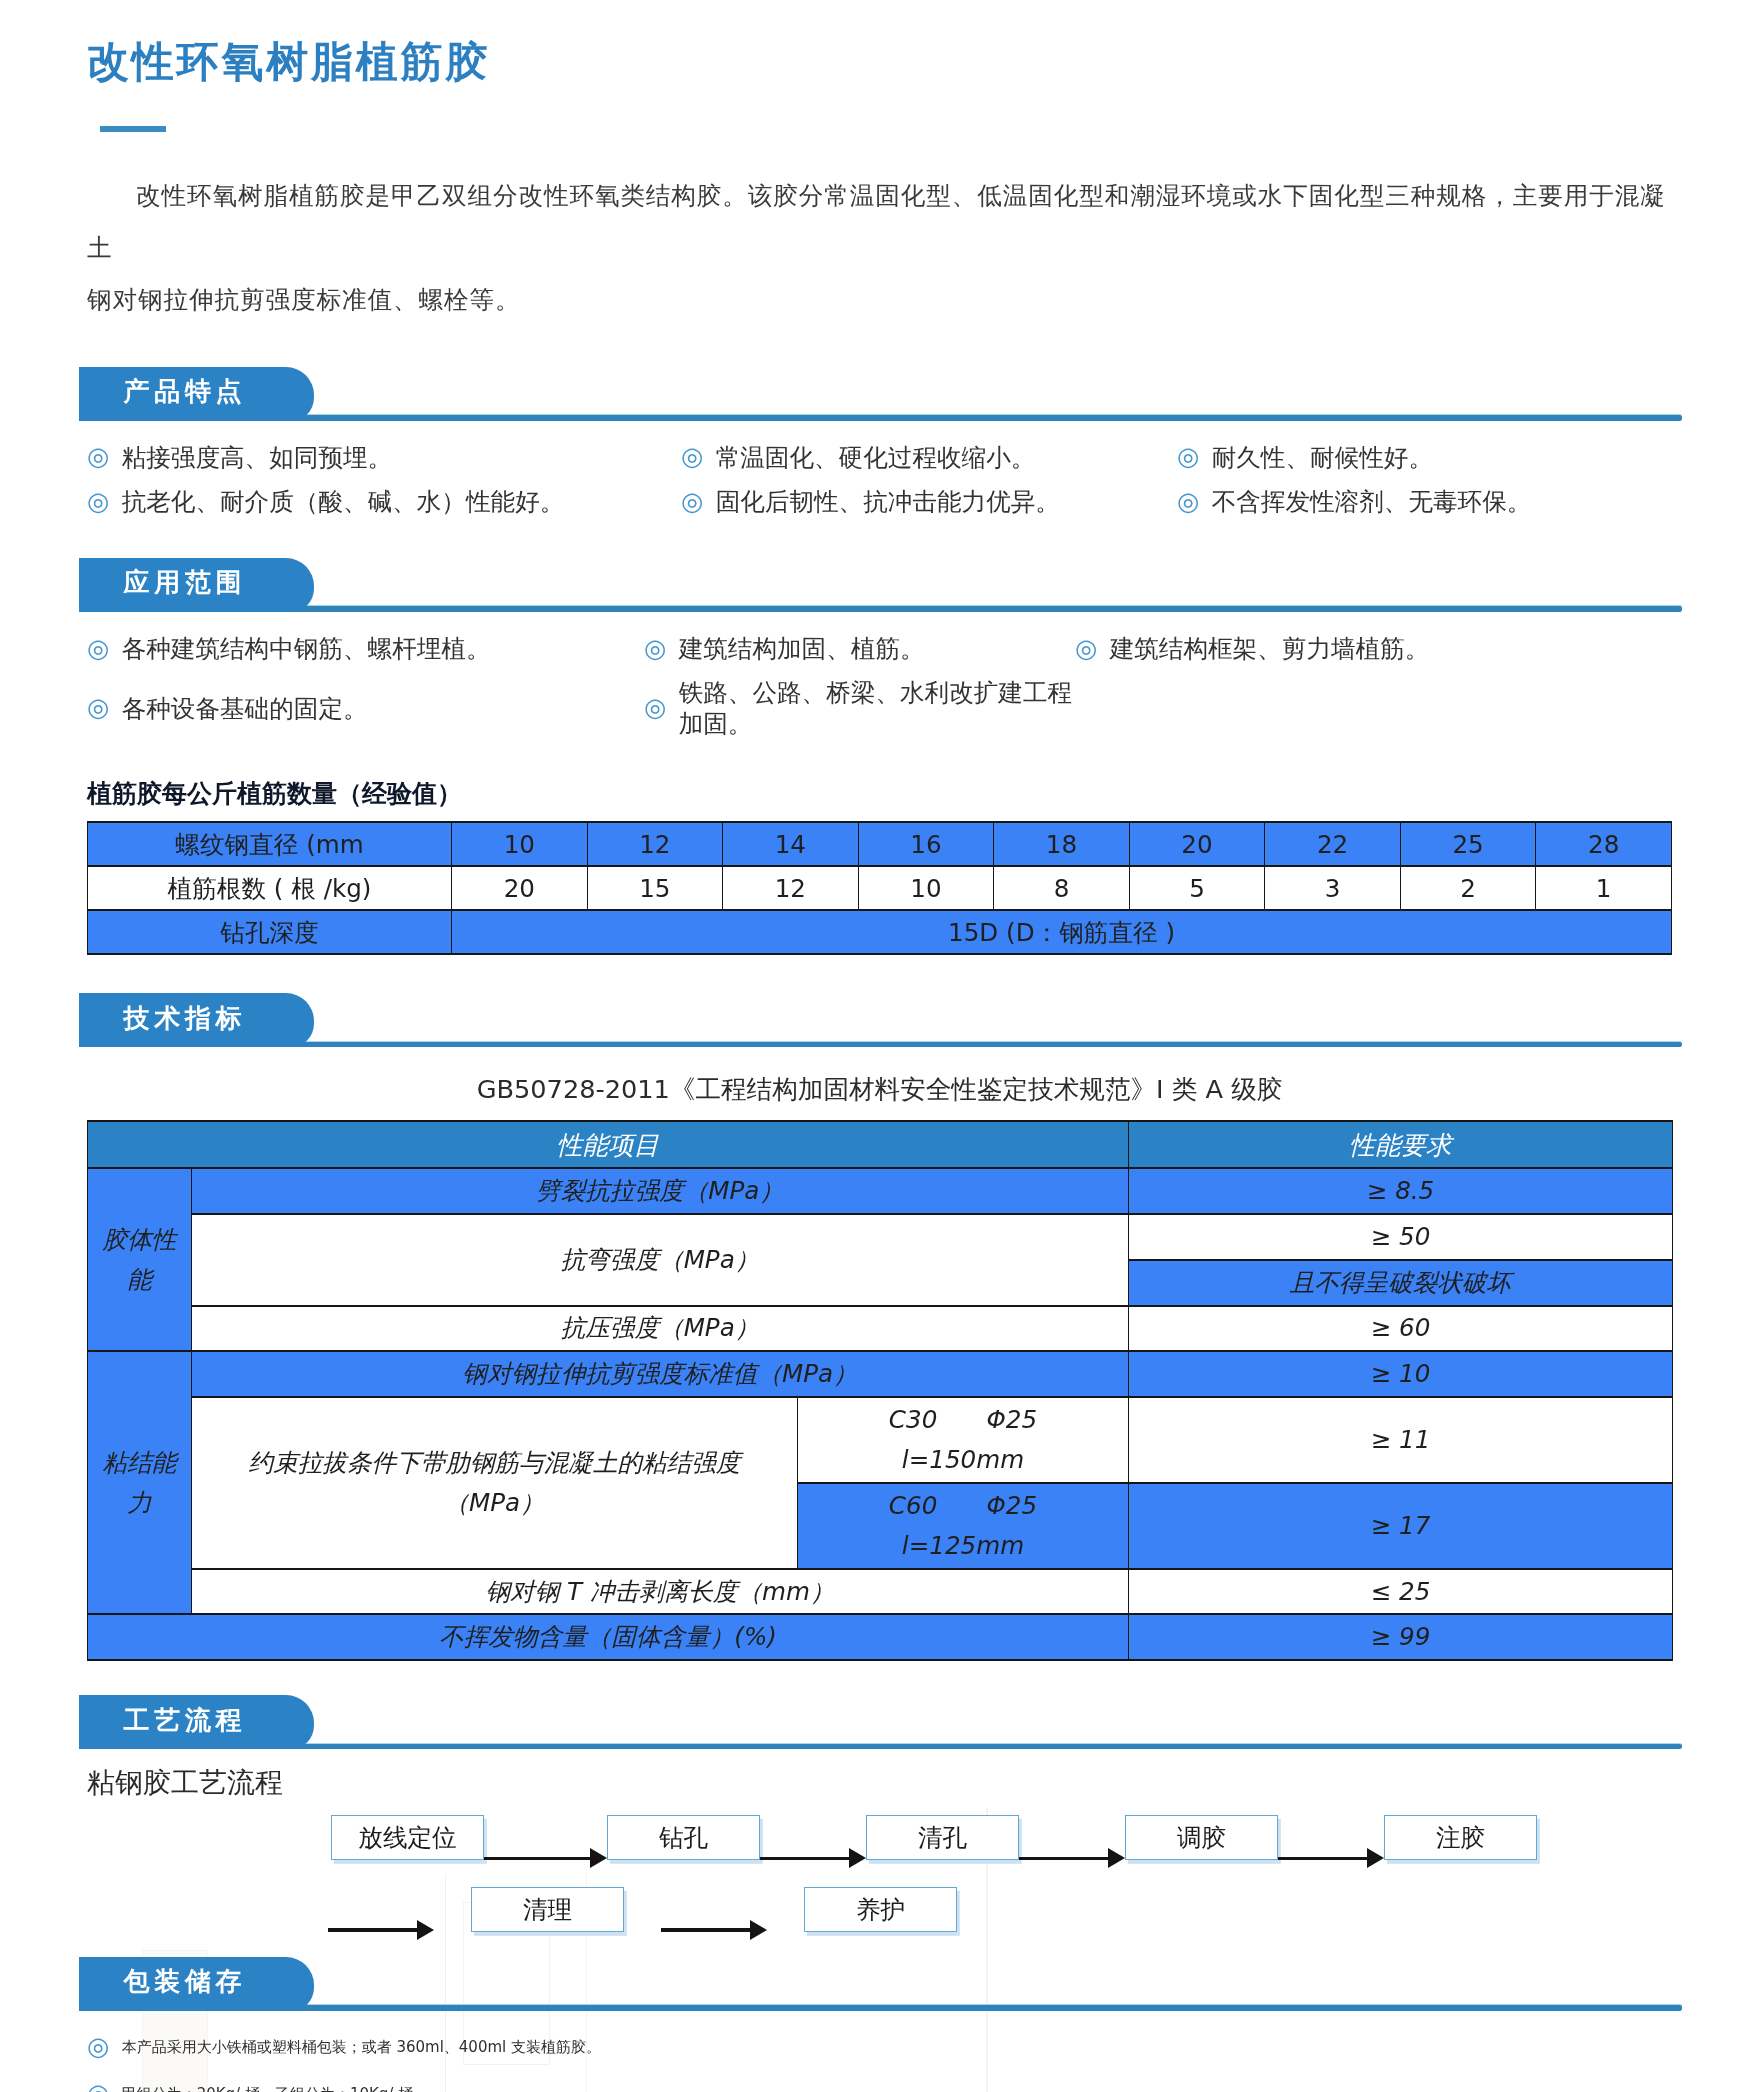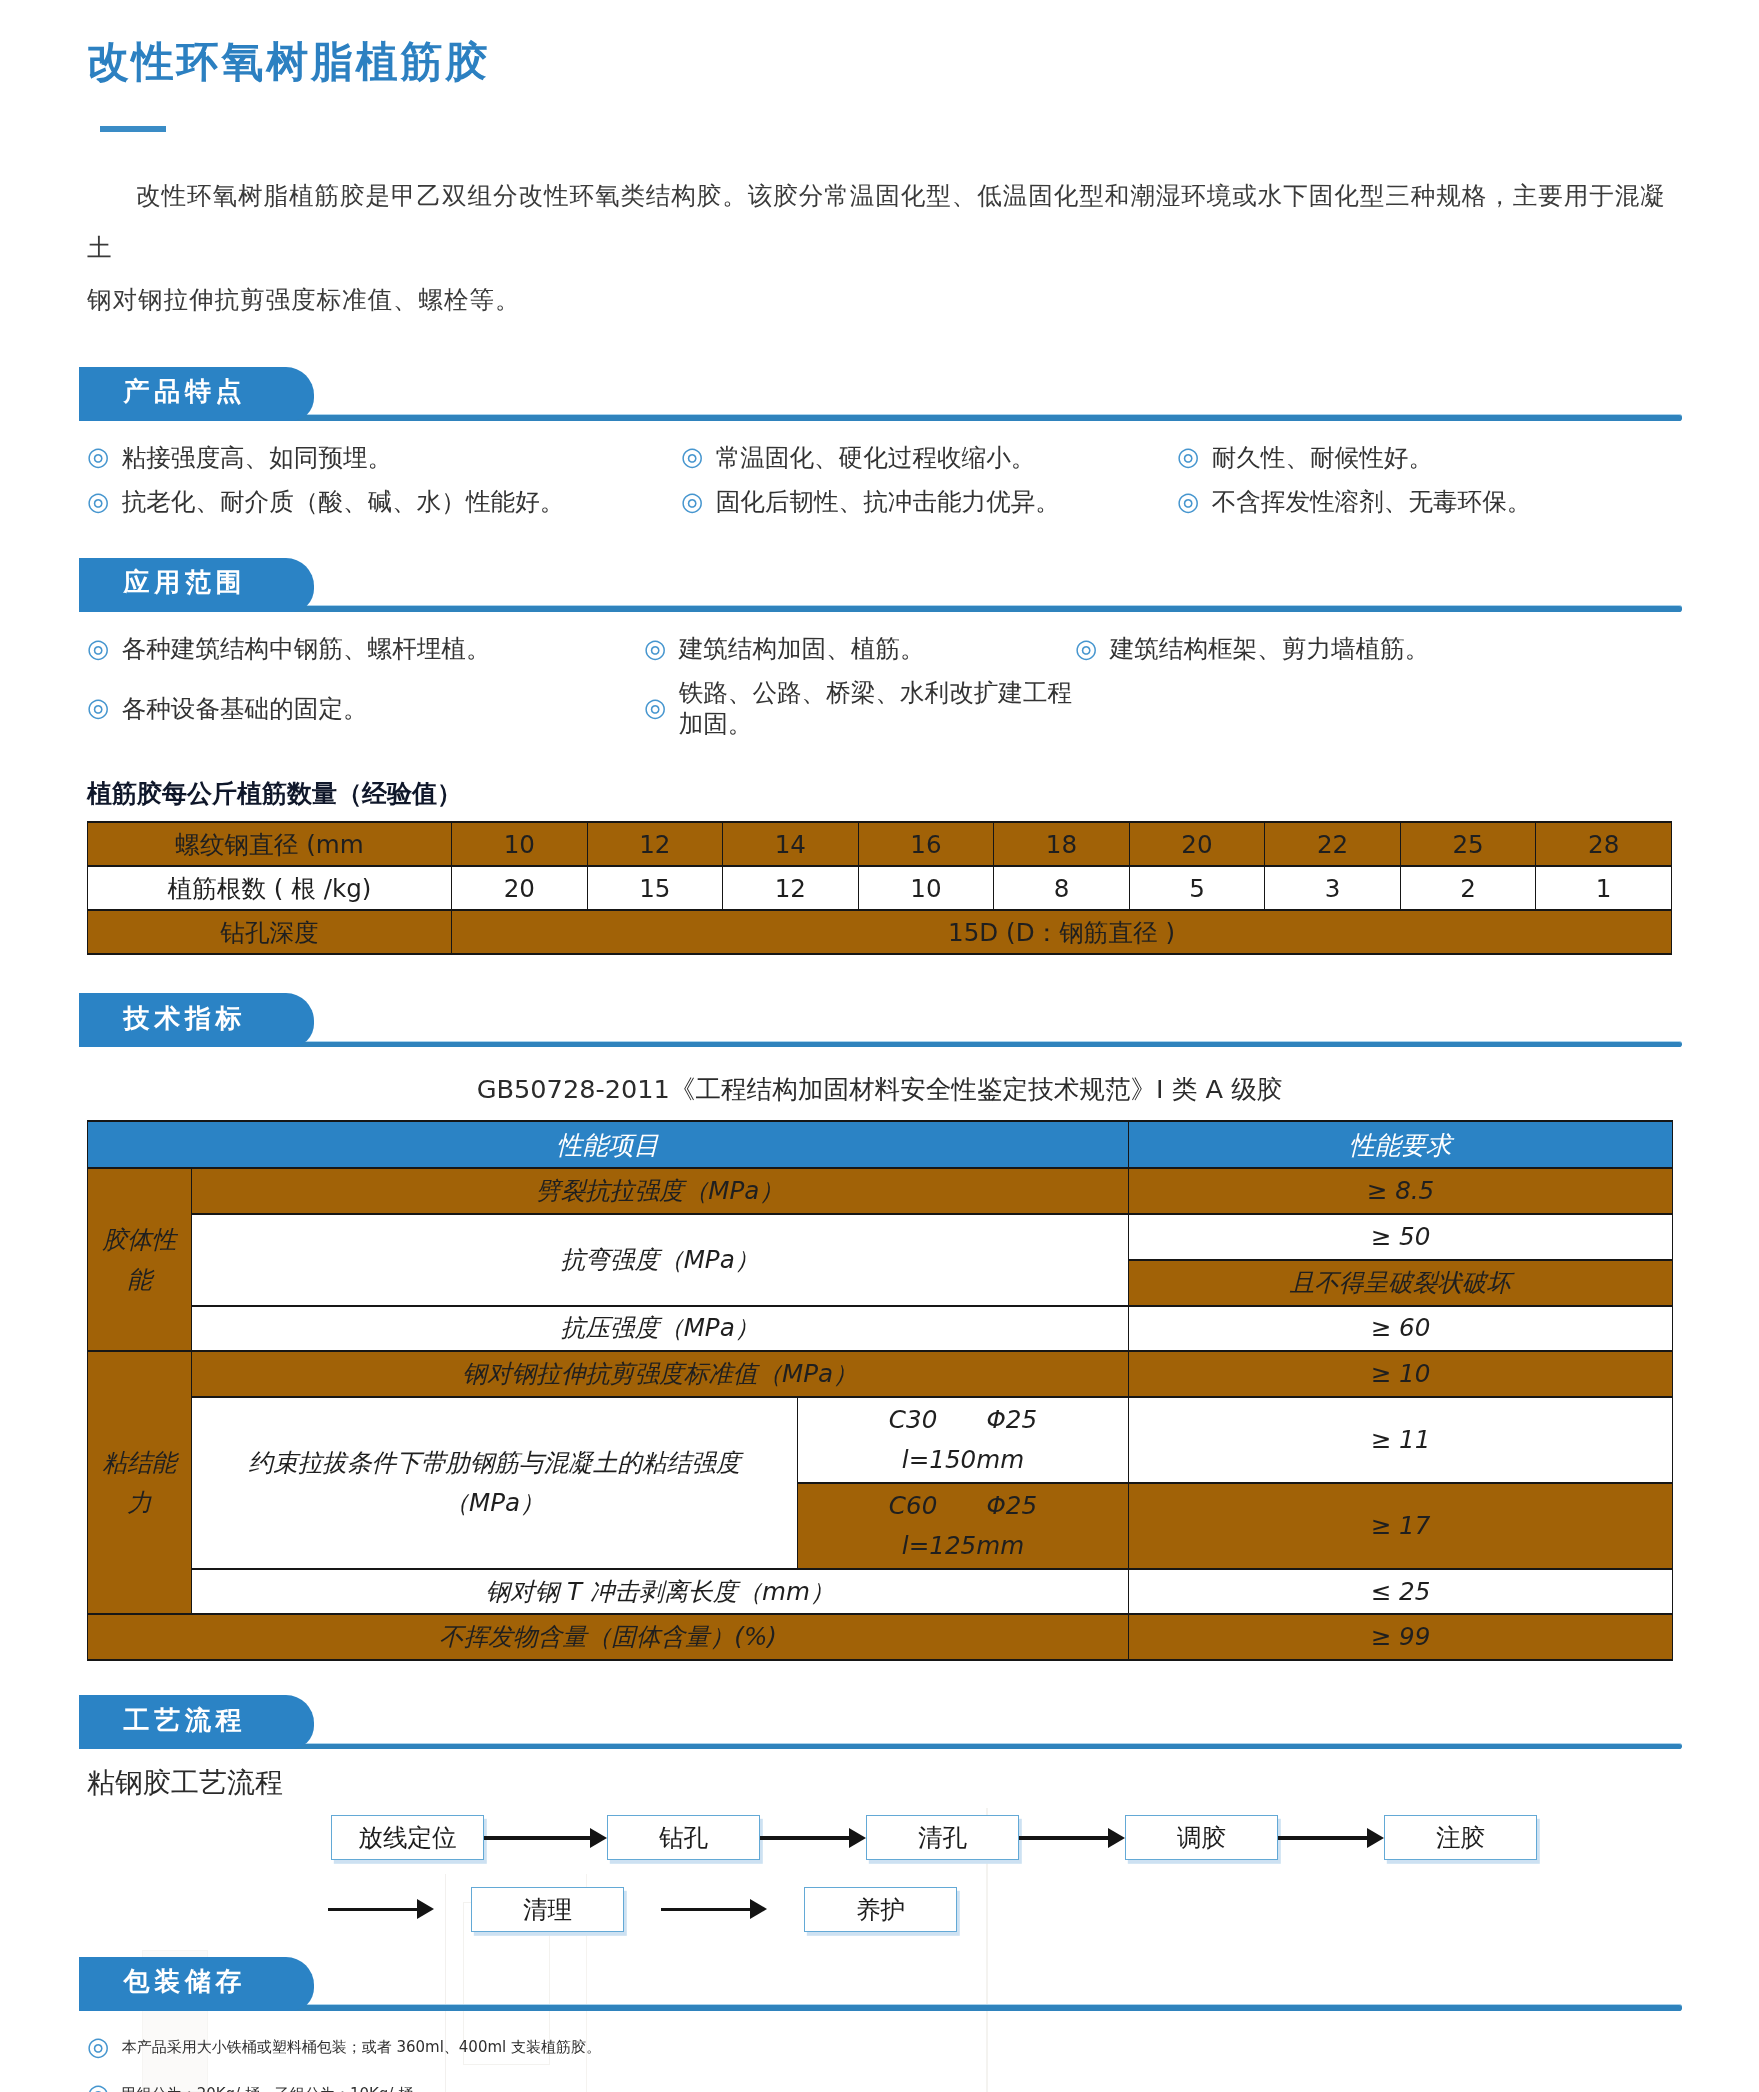--- a/index.html
+++ b/index.html
@@ -42,38 +42,38 @@
   .pack-list { margin-top:21px; }
   .pack-list .bullet-item { margin-bottom:16px; }
 
   
   .dosage-title { margin-top:38px; font-size:25px; font-weight:bold; color:#0f172a; }
   table.dtab { border-collapse:collapse; width:100%; table-layout:fixed; margin-top:11.4px; }
   table.dtab td {
     border:1.9px solid #161616; border-top-width:2.8px; border-bottom-width:2.8px;
     text-align:center; font-size:24.6px; color:#1f1f1f; height:44px;
   }
-  .gray { background:#a16207; }
+  .gray { background:#3b82f6; }
   .white { background:#ffffff; }
 
   
   .spec-caption { margin-top:24.6px; text-align:center; font-size:25.6px; color:#2b2b2b; }
   table.stab { border-collapse:collapse; width:100%; table-layout:fixed; margin-top:13.2px;font-style:italic; }
   table.stab td {
     border:1.9px solid #161616; border-top-width:2.8px; border-bottom-width:2.8px;
     text-align:center; font-size:24.6px; color:#1f1f1f; padding:1.9px 7.6px; line-height:40px;
   }
   table.stab tr.thead td {
     background:#2b83c5; color:#ffffff; font-size:25.6px; height:47px; font-weight:normal;
   }
   td.group-cell { line-height:45px; }
 
   
   .process-subtitle { margin-top:15px; font-size:28px; color:#2b2b2b; }
-  .flow-row { display:flex; align-items:center; }
+  .flow-row { display:flex; align-items:flex-end; }
   .flow-row1 { margin:13.2px 0 0 244px; }
   .flow-row2 { margin:26.5px 0 0 241px;gap:37px; }
   .flow-box {
     height:45px; width:153px; flex:none;
     background:#ffffff; border:1.9px solid #63a9d6;
     box-shadow:2.8px 3.8px 0 #cde1f2;
     display:flex; align-items:center; justify-content:center;
     font-size:24.6px; color:#1c1c1c;
   }
   .f-arrow { position:relative; width:89px; height:3.8px; background:#141414; flex:none; margin-right:17px; }

